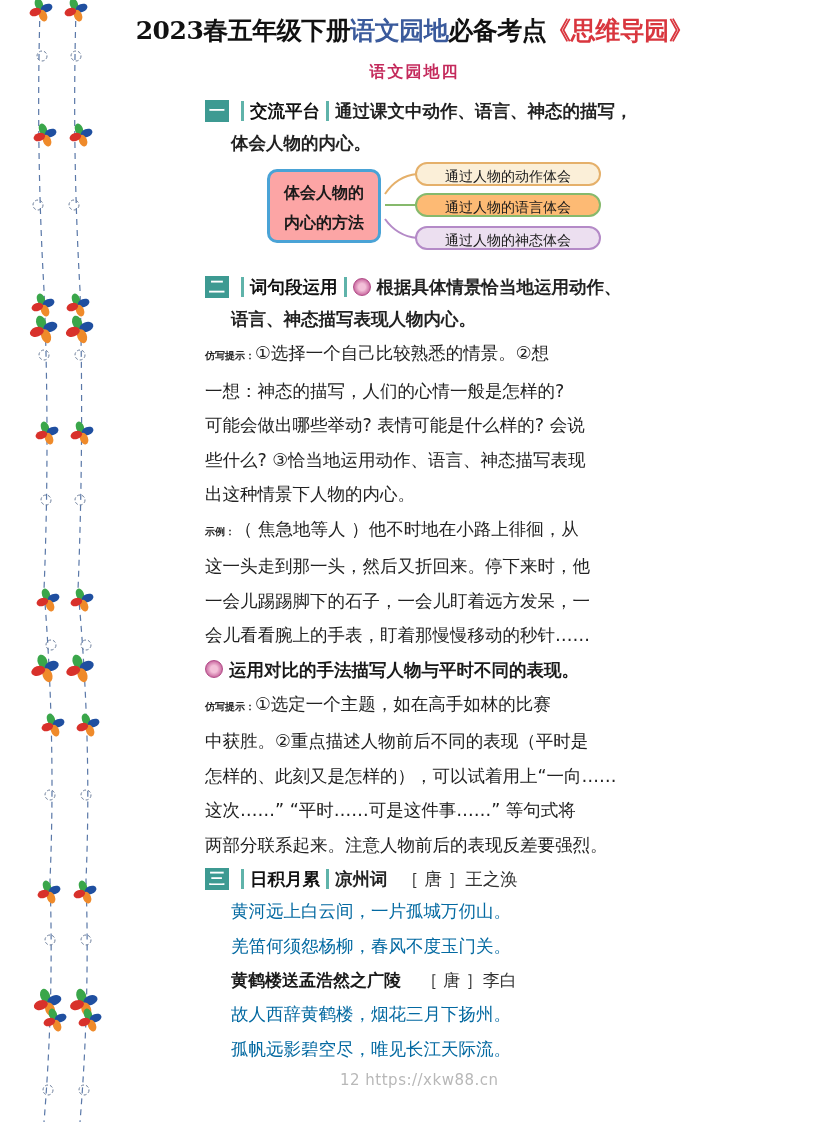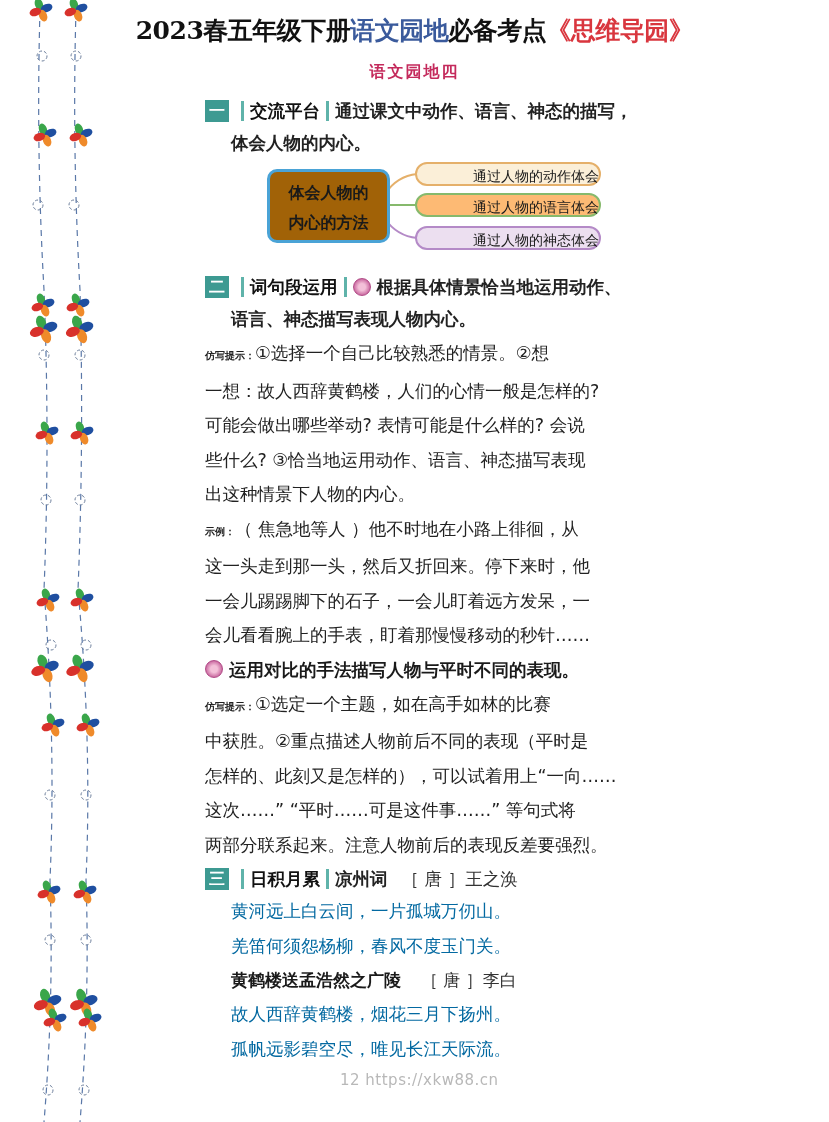--- a/index.html
+++ b/index.html
@@ -24,27 +24,27 @@
   .sec-head { display:flex; align-items:center; font-weight:bold; font-size:17.5px; line-height:30px; }
   .badge { display:inline-block; width:24px; height:22px; background:#3d9a92; color:#fff;
            font-size:16px; text-align:center; line-height:22px; margin-right:6px; }
   .bar { display:inline-block; width:3px; height:20px; background:#5fb3aa; margin:0 6px; }
   .sec-title { color:#111; }
   .sec-body { font-weight:bold; color:#222; }
   .indent-line { padding-left:26px; font-weight:bold; font-size:17.5px; line-height:34px; color:#222; }
 
   
   .mindmap { position:relative; height:100px; margin-top:4px; }
-  .mm-center { position:absolute; left:62px; top:5px; width:123px; height:74px;
-               border:3px solid #4aa3d6; border-radius:10px; background:#a16207;
+  .mm-center { position:absolute; left:62px; top:5px; width:114px; height:74px;
+               border:3px solid #4aa3d6; border-radius:10px; background:#fca5a5;
                font-family:"DejaVu Serif", serif; font-size:16px; text-align:center;
                line-height:30px; padding-top:6px; box-sizing:border-box; font-weight:bold; }
   .mm-node { position:absolute; left:210px; width:186px; height:24px; border-radius:12px;
              font-family:"DejaVu Serif", serif; font-size:14px; line-height:24px;
-             text-align:right; box-sizing:border-box; }
+             text-align:center; box-sizing:border-box; }
   .mm-n1 { top:-2px; background:#fbefd8; border:2px solid #e5b06a; }
   .mm-n2 { top:29px; background:#fdba74; border:2px solid #86b96c; }
   .mm-n3 { top:62px; background:#ecdff0; border:2px solid #b48ac7; }
   .mm-lines { position:absolute; left:0; top:0; }
 
   .para { line-height:34.5px; font-size:17.5px; color:#222; text-align:justify; }
   .label-b { font-weight:bold; font-size:10px; }
   .lotus { display:inline-block; width:16px; height:16px; border-radius:50%;
            background:radial-gradient(circle, #f3c0d8 30%, #c25a96 80%);
            border:1px solid #b14b87; vertical-align:-2px; margin-right:6px; }
@@ -150,21 +150,21 @@
     <span class="bar"></span>
     <span class="sec-title">词句段运用</span>
     <span class="bar"></span>
     <span class="lotus"></span>
     <span class="sec-body">根据具体情景恰当地运用动作、</span>
   </div>
   <div class="indent-line">语言、神态描写表现人物内心。</div>
 
   <div class="para">
     <div><span class="label-b">仿写提示：</span><span>①选择一个自己比较熟悉的情景。②想</span></div>
-    <div>一想：故人西辞黄鹤楼，人们的心情一般是怎样的?</div>
+    <div>一想：神态的描写，人们的心情一般是怎样的?</div>
     <div>可能会做出哪些举动? 表情可能是什么样的? 会说</div>
     <div>些什么? ③恰当地运用动作、语言、神态描写表现</div>
     <div>出这种情景下人物的内心。</div>
   </div>
 
   <div class="para">
     <div><span class="label-b">示例：</span><span>（ 焦急地等人 ）他不时地在小路上徘徊，从</span></div>
     <div>这一头走到那一头，然后又折回来。停下来时，他</div>
     <div>一会儿踢踢脚下的石子，一会儿盯着远方发呆，一</div>
     <div>会儿看看腕上的手表，盯着那慢慢移动的秒针……</div>

